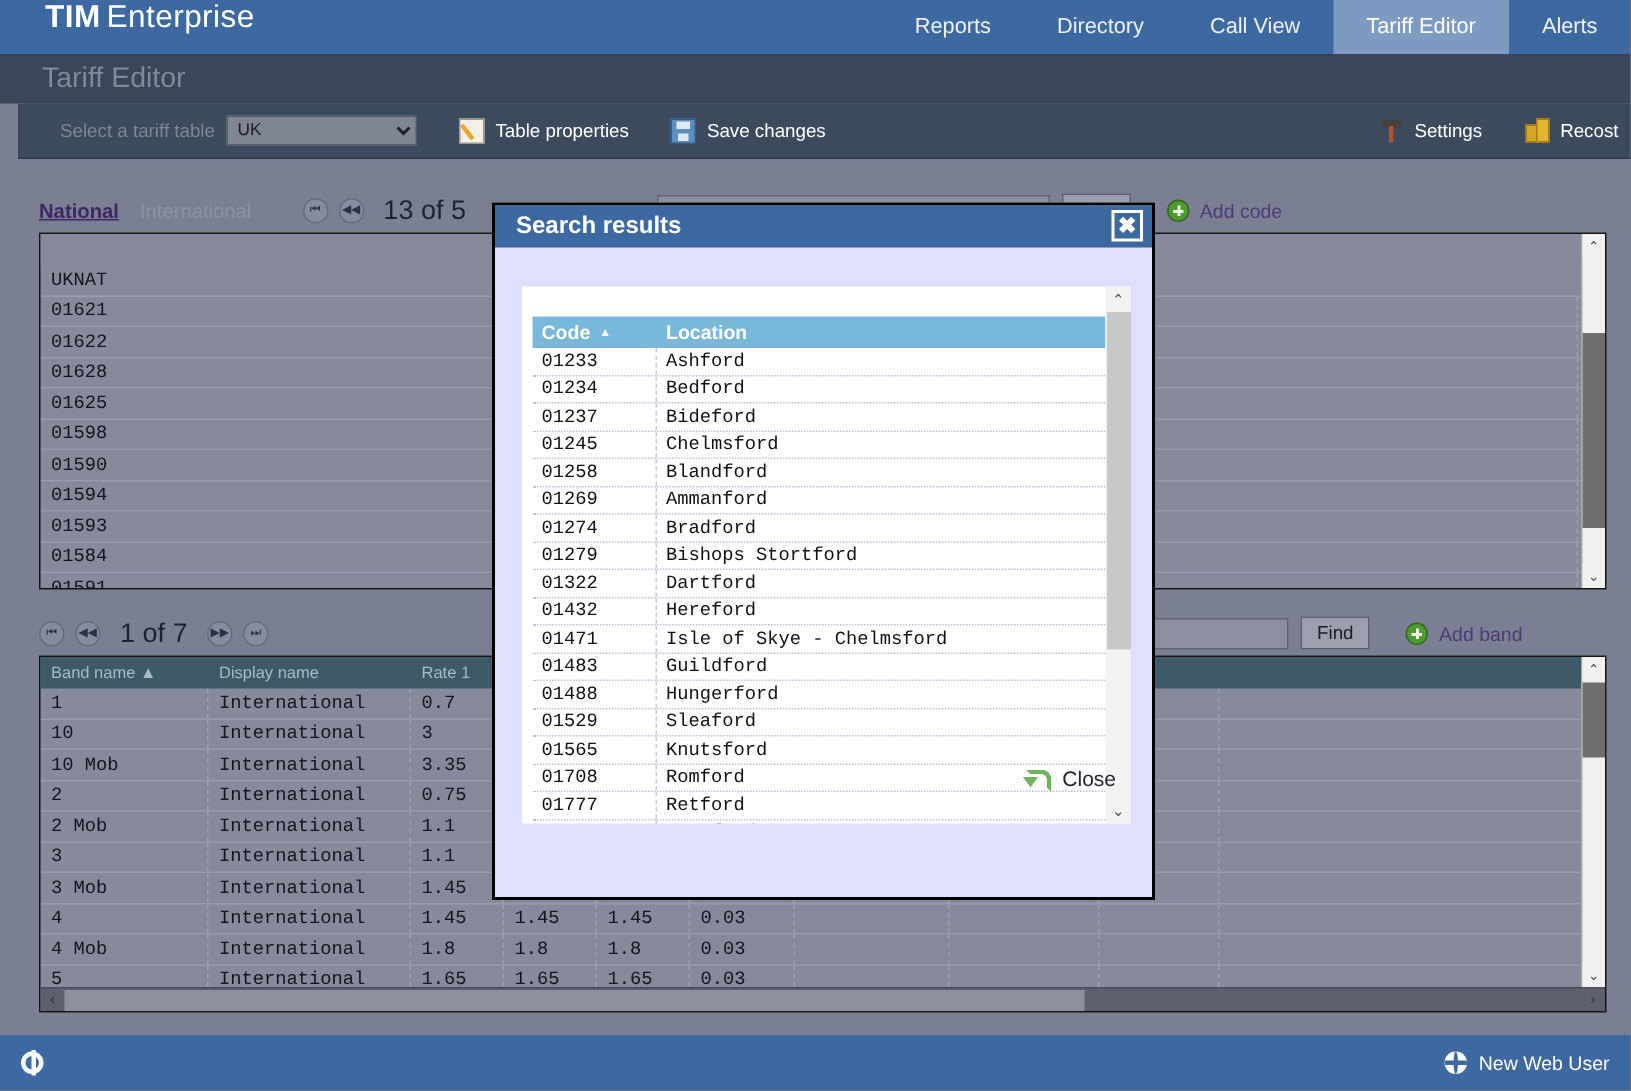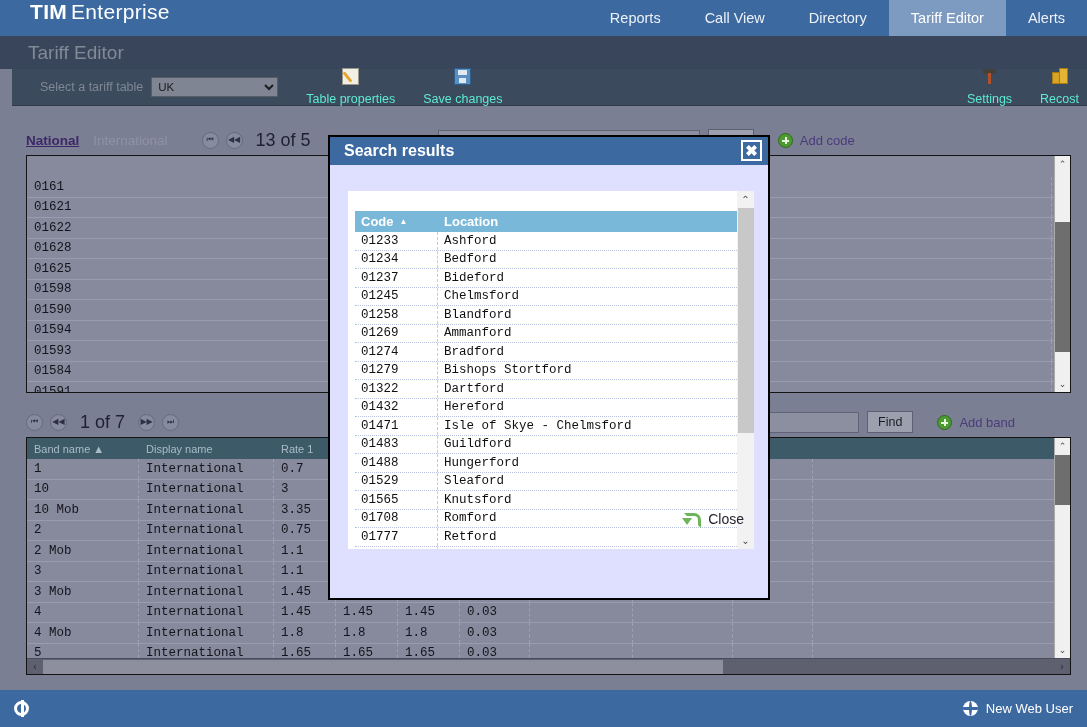--- a/index.html
+++ b/index.html
@@ -51,21 +51,21 @@
   }
   .tb-label { color: #7f8794; font-size: 12.5px; padding-left: 28px; }
   .tb-select {
     margin-left: 8px; width: 127px; height: 20px;
     background: #7f8592; border: 1px solid #565c68;
     color: #1c1c22; font-size: 11.5px; font-family: "Liberation Sans", sans-serif;
     padding: 0 2px;
   }
   .tb-btn {
     display: flex; align-items: center; gap: 7px;
-    margin-left: 28px; color: #5eead4; font-size: 12.5px; cursor: pointer; flex-direction: column;
+    margin-left: 28px; color: #ffffff; font-size: 12.5px; cursor: pointer;
   }
   .tb-right { margin-left: auto; display: flex; align-items: center; padding-right: 20px; }
   .ico { width: 17px; height: 17px; display: inline-block; position: relative; flex: none; }
 
   
   .ico-pencil { background: #f1efe6; border: 1px solid #9a9887; }
   .ico-pencil:after {
     content: ""; position: absolute; left: 3px; top: 2px;
     width: 3px; height: 12px; background: #e8a62c;
     transform: rotate(-38deg); border-radius: 1px;
@@ -295,22 +295,22 @@
 
 <div id="app">
 
   <div class="topnav">
     <div class="logo">
       <span class="b">TIM</span>
       <span class="n">Enterprise</span>
     </div>
     <div class="navspacer"></div>
     <div class="navitem">Reports</div>
+    <div class="navitem">Directory</div>
     <div class="navitem">Call View</div>
-    <div class="navitem">Directory</div>
     <div class="navitem active">Tariff Editor</div>
     <div class="navitem">Alerts</div>
   </div>
 
   <div class="titleband">
     <div class="ptitle">Tariff Editor</div>
   </div>
 
   <div class="toolbar">
     <span class="tb-label">Select a tariff table</span>
@@ -360,21 +360,20 @@
           <span class="plus"></span>
           <span class="txt">Add code</span>
         </div>
       </div>
     </div>
 
     <div class="grid grid-codes">
       <div class="ghead blank"></div>
       <div class="gbody" id="codes-body">
           <div class="grow">
-            <div class="gc" style="width: 520px;">0161</div>
             <div class="gc" style="width: 505px;">UKNAT</div>
           </div>
           <div class="grow">
             <div class="gc" style="width: 520px;">01621</div>
             <div class="gc" style="width: 505px;">UKNAT</div>
           </div>
           <div class="grow">
             <div class="gc" style="width: 520px;">01622</div>
             <div class="gc" style="width: 505px;">UKNAT</div>
           </div>

